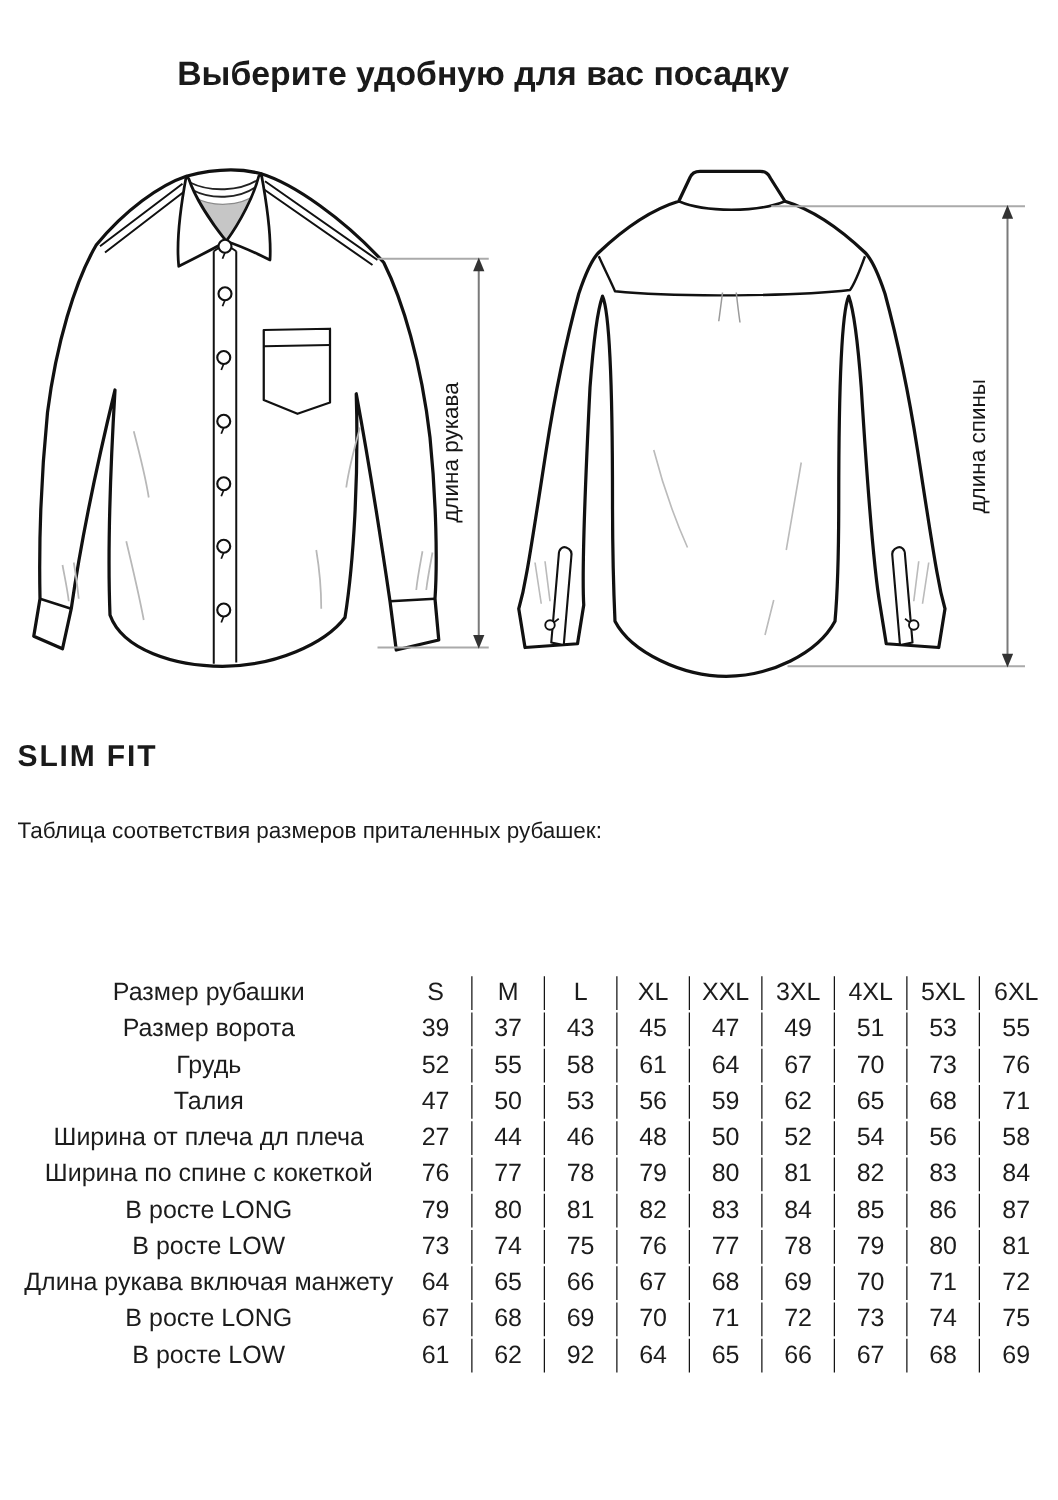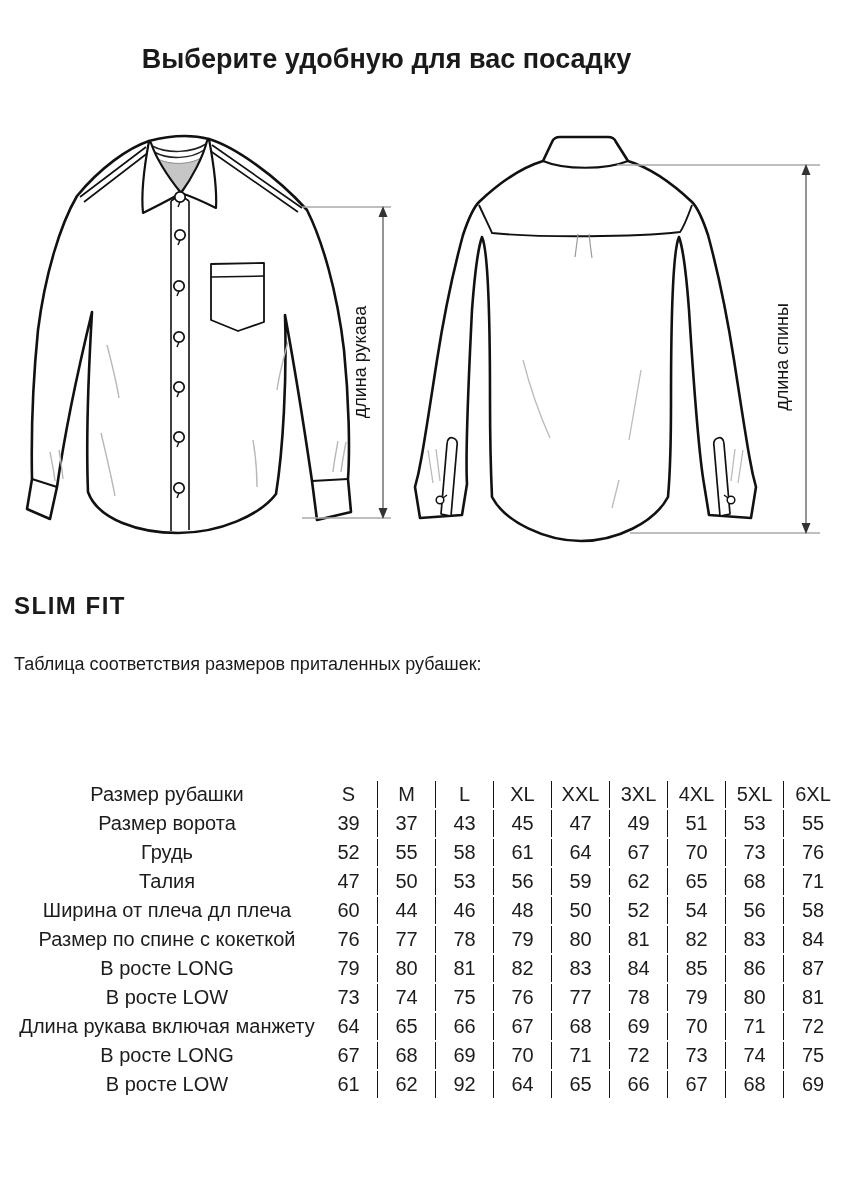--- a/index.html
+++ b/index.html
@@ -247,32 +247,32 @@
         <td class="val">53</td>
         <td class="val">56</td>
         <td class="val">59</td>
         <td class="val">62</td>
         <td class="val">65</td>
         <td class="val">68</td>
         <td class="val last">71</td>
       </tr>
       <tr>
         <td class="label">Ширина от плеча дл плеча</td>
-        <td class="val">60</td>
+        <td class="val">27</td>
         <td class="val">44</td>
         <td class="val">46</td>
         <td class="val">48</td>
         <td class="val">50</td>
         <td class="val">52</td>
         <td class="val">54</td>
         <td class="val">56</td>
         <td class="val last">58</td>
       </tr>
       <tr>
-        <td class="label">Размер по спине с кокеткой</td>
+        <td class="label">Ширина по спине с кокеткой</td>
         <td class="val">76</td>
         <td class="val">77</td>
         <td class="val">78</td>
         <td class="val">79</td>
         <td class="val">80</td>
         <td class="val">81</td>
         <td class="val">82</td>
         <td class="val">83</td>
         <td class="val last">84</td>
       </tr>

